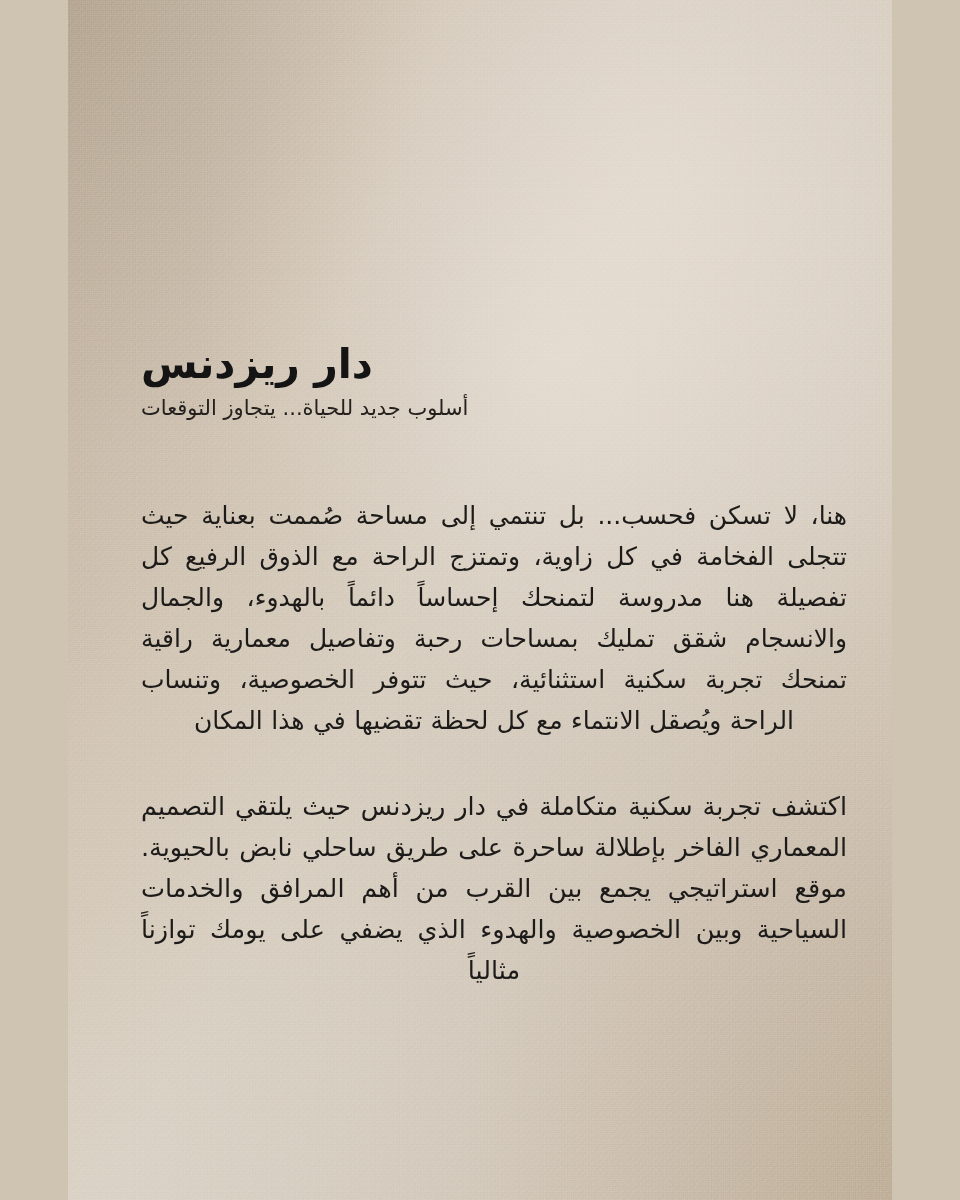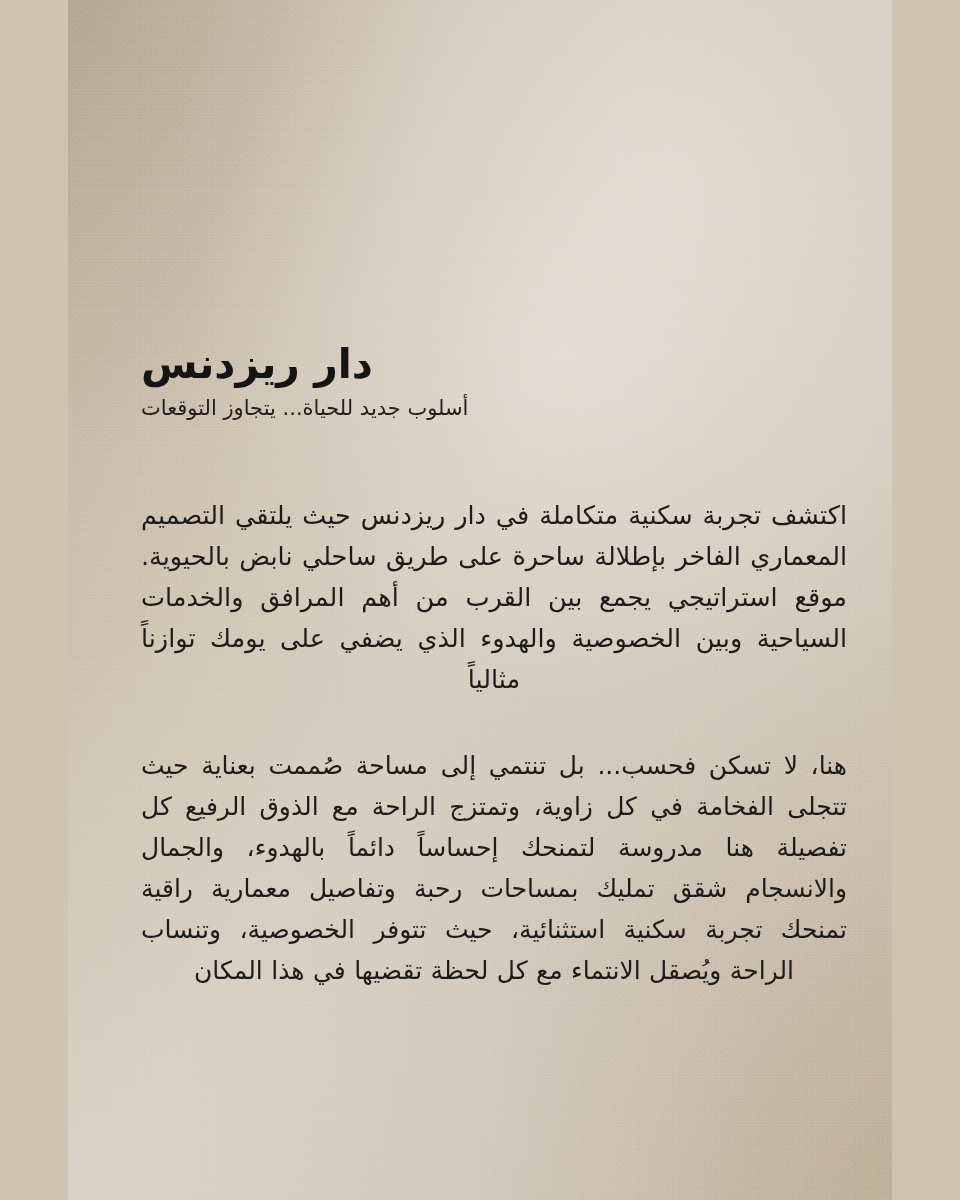--- a/index.html
+++ b/index.html
@@ -189,18 +189,18 @@
   <div class="bg-layer bg-grain-coarse"></div>
 
   <div class="content">
 
     <div class="headline-block">
       <h1 class="title">دار ريزدنس</h1>
       <p class="subtitle">أسلوب جديد للحياة... يتجاوز التوقعات</p>
     </div>
 
     <div class="body-block">
+      <p class="para para-2">هنا، لا تسكن فحسب... بل تنتمي إلى مساحة صُممت بعناية حيث تتجلى الفخامة في كل زاوية، وتمتزج الراحة مع الذوق الرفيع كل تفصيلة هنا مدروسة لتمنحك إحساساً دائماً بالهدوء، والجمال والانسجام شقق تمليك بمساحات رحبة وتفاصيل معمارية راقية تمنحك تجربة سكنية استثنائية، حيث تتوفر الخصوصية، وتنساب الراحة ويُصقل الانتماء مع كل لحظة تقضيها في هذا المكان</p>
       <p class="para para-1">اكتشف تجربة سكنية متكاملة في دار ريزدنس حيث يلتقي التصميم المعماري الفاخر بإطلالة ساحرة على طريق ساحلي نابض بالحيوية. موقع استراتيجي يجمع بين القرب من أهم المرافق والخدمات السياحية وبين الخصوصية والهدوء الذي يضفي على يومك توازناً مثالياً</p>
-      <p class="para para-2">هنا، لا تسكن فحسب... بل تنتمي إلى مساحة صُممت بعناية حيث تتجلى الفخامة في كل زاوية، وتمتزج الراحة مع الذوق الرفيع كل تفصيلة هنا مدروسة لتمنحك إحساساً دائماً بالهدوء، والجمال والانسجام شقق تمليك بمساحات رحبة وتفاصيل معمارية راقية تمنحك تجربة سكنية استثنائية، حيث تتوفر الخصوصية، وتنساب الراحة ويُصقل الانتماء مع كل لحظة تقضيها في هذا المكان</p>
     </div>
 
   </div>
 </div>
 
 </body></html>

